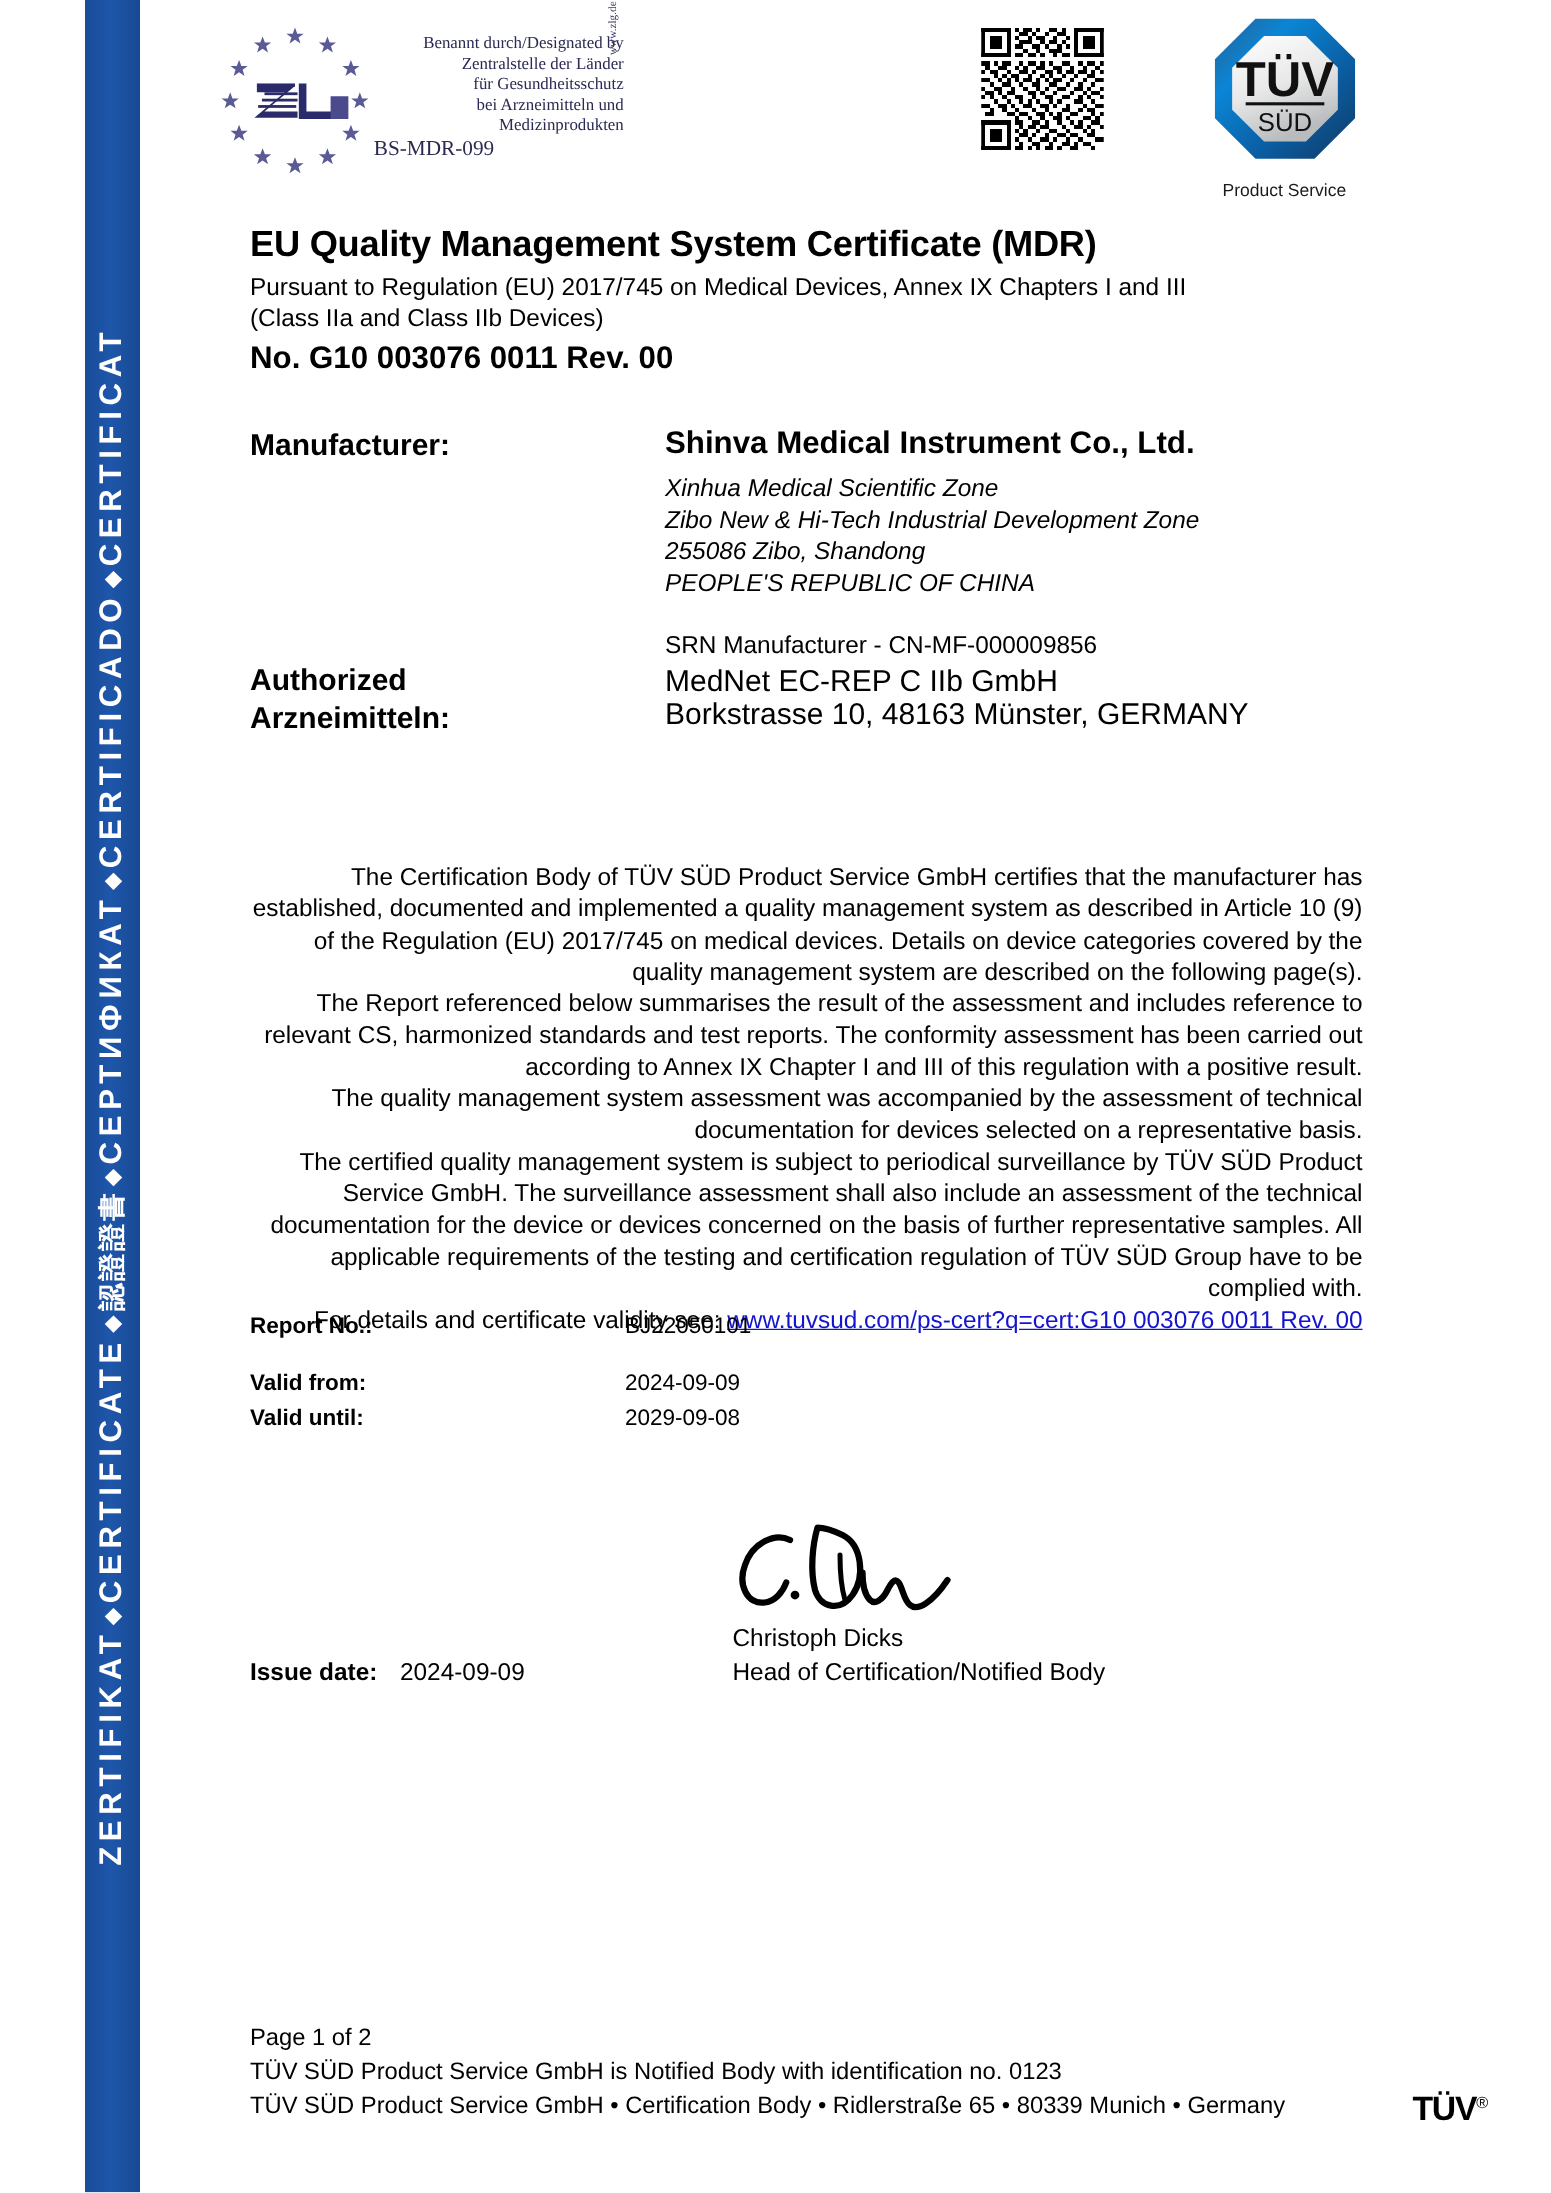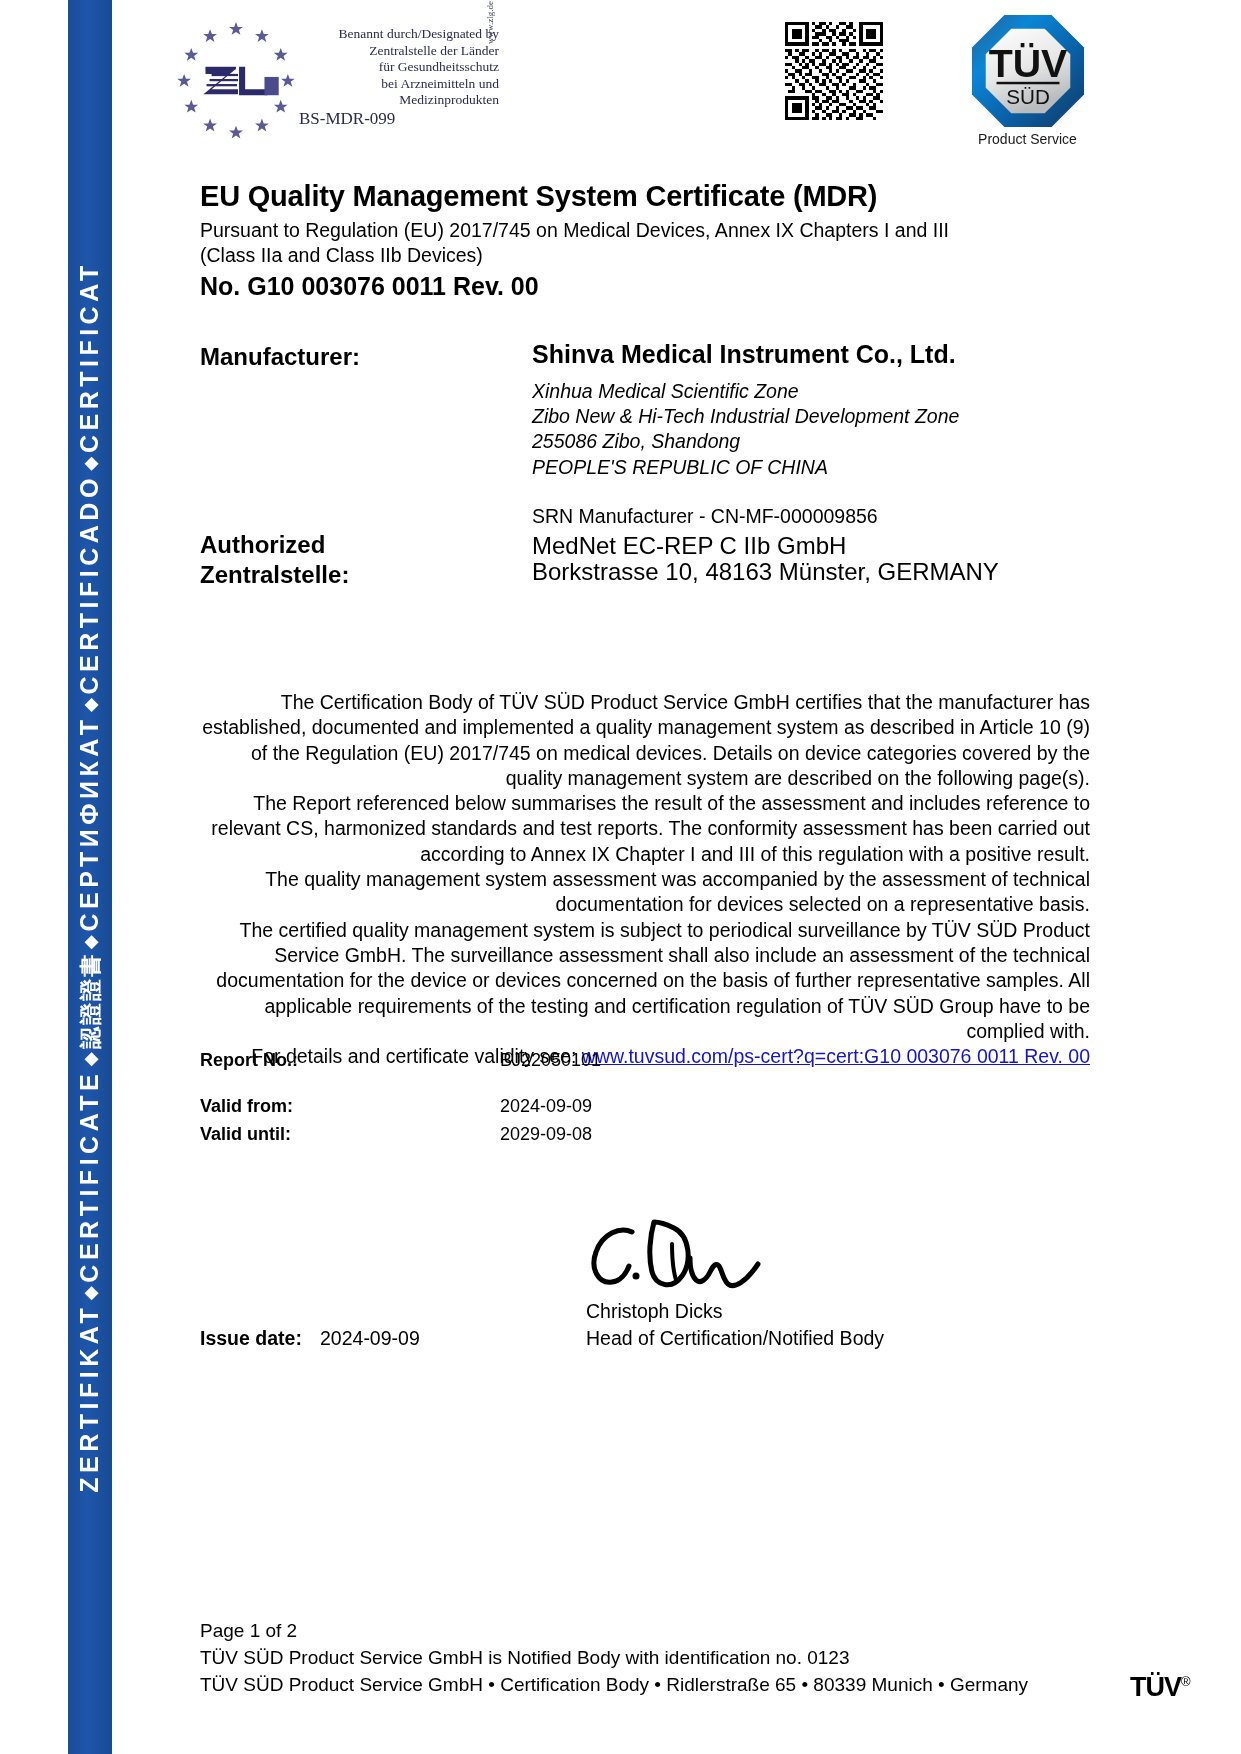--- a/index.html
+++ b/index.html
@@ -126,21 +126,21 @@
   .tuv-logo {
     width: 118px;
     height: 118px;
     display: block;
     margin: 0 auto;
   }
   .tuv-sub {
     font-family: "Liberation Sans", sans-serif;
     font-size: 14px;
     color: #1a1a1a;
-    margin-top: 1px;
+    margin-top: 14px;
   }
 
   
   .content {
     position: absolute;
     left: 200px;
     top: 0;
     width: 1000px;
   }
   .title {
@@ -616,21 +616,21 @@
     <div class="mfr-addr">
       <div>Xinhua Medical Scientific Zone</div>
       <div>Zibo New &amp; Hi-Tech Industrial Development Zone</div>
       <div>255086 Zibo, Shandong</div>
       <div>PEOPLE'S REPUBLIC OF CHINA</div>
     </div>
     <div class="mfr-srn">SRN Manufacturer - CN-MF-000009856</div>
 
     <div class="row-label rep-label">
       <div>Authorized</div>
-      <div>Zentralstelle:</div>
+      <div>Arzneimitteln:</div>
     </div>
     <div class="rep-addr">
       <div>MedNet EC-REP C IIb GmbH</div>
       <div>Borkstrasse 10, 48163 Münster, GERMANY</div>
     </div>
 
     <div class="paragraphs">
       <p>The Certification Body of TÜV SÜD Product Service GmbH certifies that the manufacturer has established, documented and implemented a quality management system as described in Article 10 (9) of the Regulation (EU) 2017/745 on medical devices. Details on device categories covered by the quality management system are described on the following page(s).</p>
       <p>The Report referenced below summarises the result of the assessment and includes reference to relevant CS, harmonized standards and test reports. The conformity assessment has been carried out according to Annex IX Chapter I and III of this regulation with a positive result.</p>
       <p>The quality management system assessment was accompanied by the assessment of technical documentation for devices selected on a representative basis.</p>

